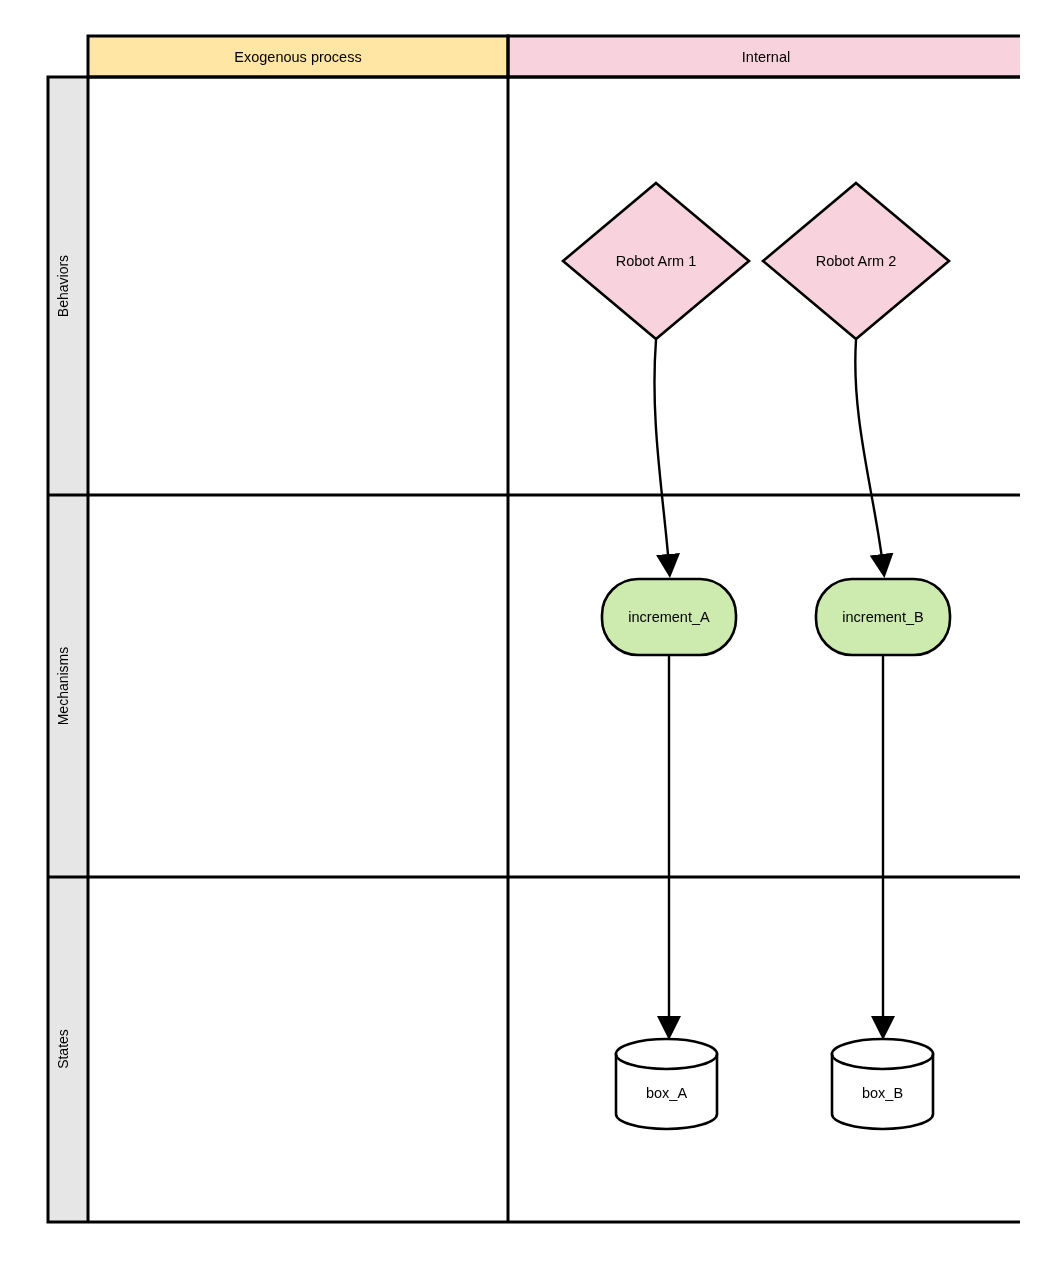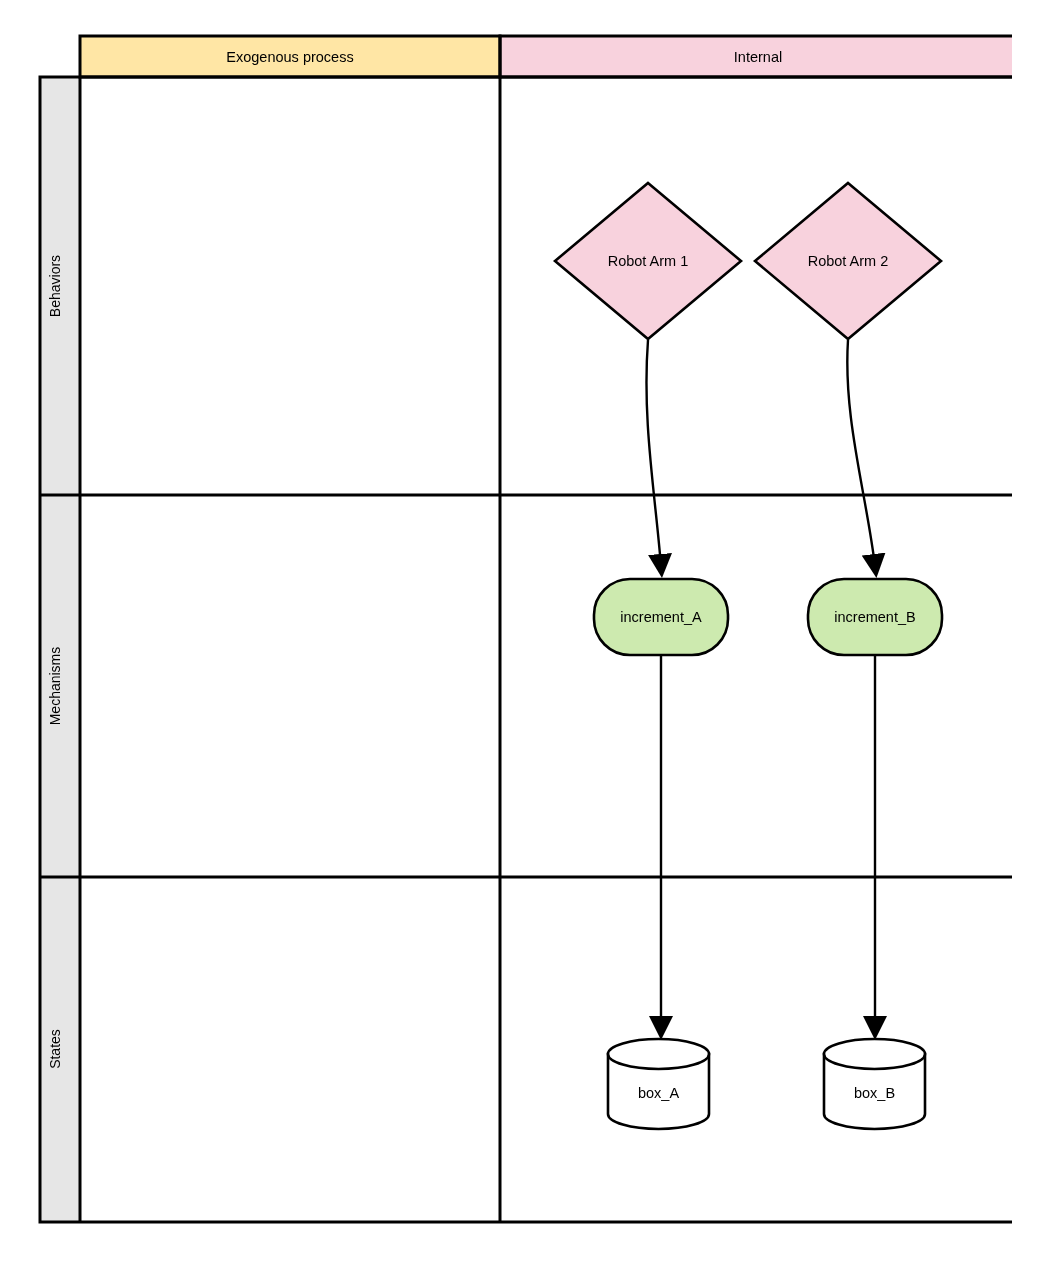--- a/index.html
+++ b/index.html
@@ -10,20 +10,21 @@
   body {
     font-family: "Liberation Sans", sans-serif;
     -webkit-font-smoothing: antialiased;
   }
   #canvas {
     position: relative;
     width: 1012px;
     height: 1263px;
     background: #ffffff;
     overflow: hidden;
+    margin-left: 8px;
   }
   #diagram-svg {
     position: absolute;
     left: 0;
     top: 0;
     width: 1057px;
     height: 1263px;
   }
   .swim-label {
     font-size: 14px;

